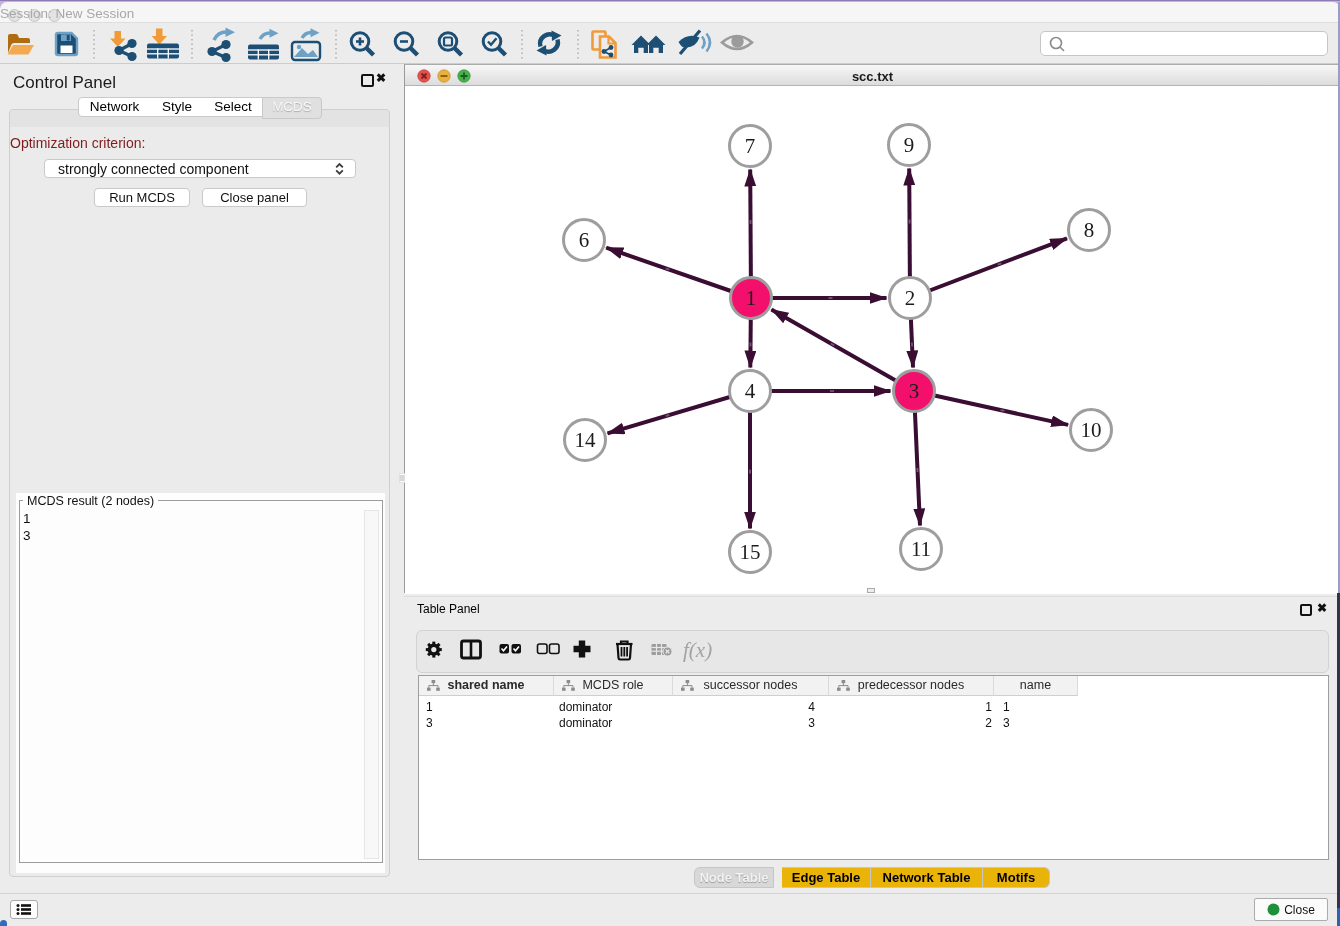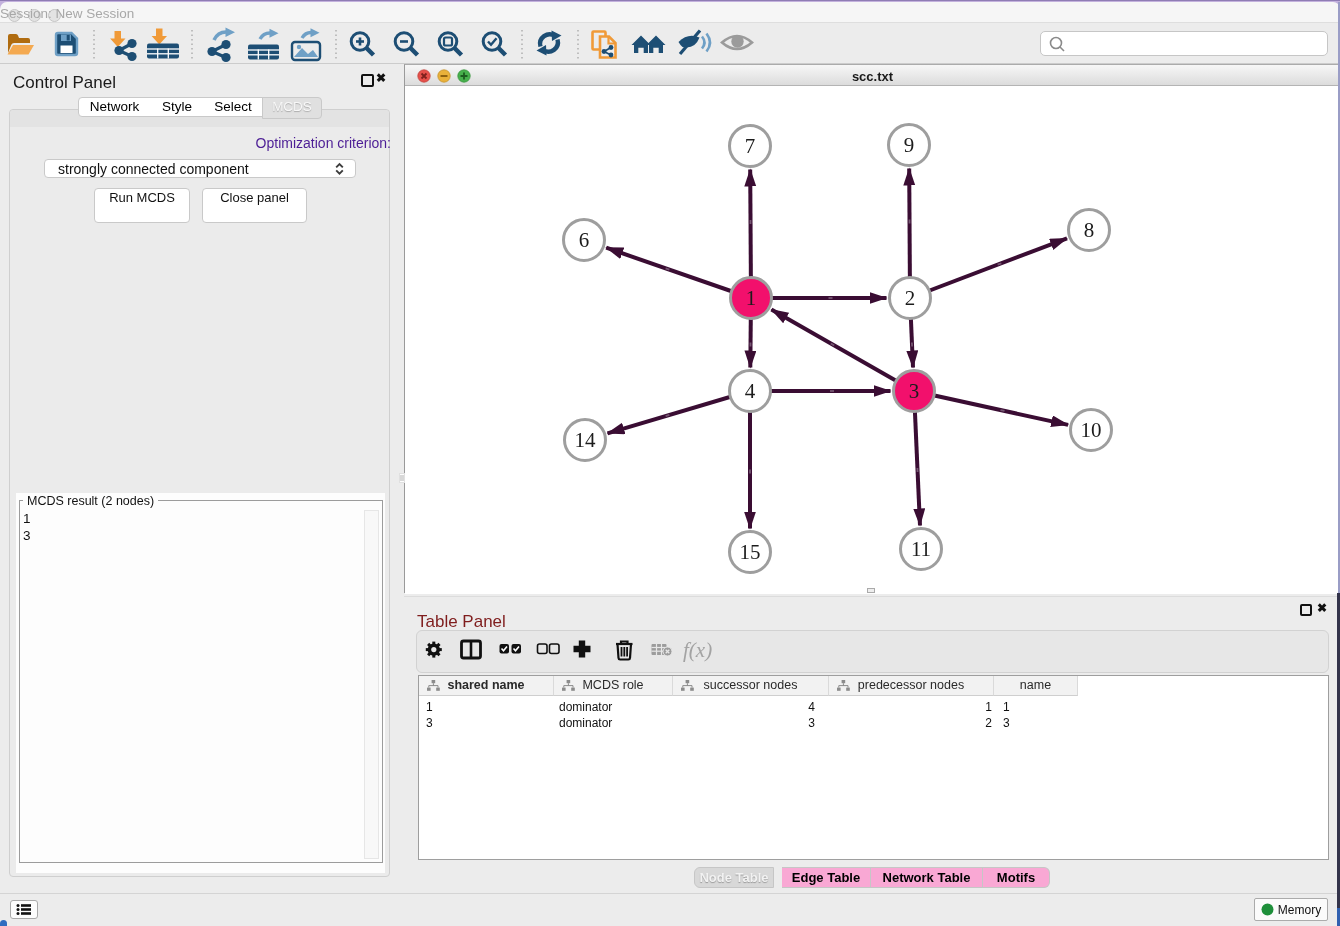--- a/index.html
+++ b/index.html
@@ -24,53 +24,53 @@
   #tabpane{position:absolute;left:9px;top:45px;width:381px;height:768px;background:#ebebeb;
      border:1px solid #cfcfcf;border-radius:4px;box-sizing:border-box;}
   #tabstrip{position:absolute;left:0px;top:0px;width:379px;height:17px;background:#e3e3e3;border-radius:4px 4px 0 0;}
   .tab{position:absolute;top:33px;height:20px;background:#fff;border:1px solid #c9c9c9;box-sizing:border-box;
       font-size:13.5px;text-align:center;line-height:18.5px;color:#000;}
   #tabN{left:78px;width:73px;border-radius:4px 0 0 4px;}
   #tabS{left:150px;width:55px;border-left:none;}
   #tabL{left:204px;width:59px;border-left:none;}
   #tabM{left:262px;width:60px;height:22px;border-radius:0 4px 4px 0;background:#e0e0e0;
       color:#f8f8f8;text-shadow:0 1px 1px #aaa;}
-  #optlabel{position:absolute;left:10px;top:71px;width:381px;text-align:right;font-size:14px;color:#4c1d95;}
+  #optlabel{position:absolute;left:10px;top:71px;width:381px;text-align:left;font-size:14px;color:#7f1d1d;}
   #optsel{position:absolute;left:44px;top:95px;width:312px;height:19px;background:#fff;border:1px solid #c9c9c9;
       border-radius:4px;font-size:14px;color:#111;line-height:18px;padding-left:13px;box-sizing:border-box;}
-  .btn{position:absolute;top:124px;height:35px;background:#fff;border:1px solid #c9c9c9;border-radius:4px;
+  .btn{position:absolute;top:124px;height:19px;background:#fff;border:1px solid #c9c9c9;border-radius:4px;
       font-size:13px;text-align:center;line-height:18px;color:#111;box-sizing:border-box;}
   #btnrun{left:94px;width:96px;}
   #btnclose{left:202px;width:105px;}
   #fres{position:absolute;left:16px;top:429px;width:369px;height:380px;background:#fdfdfd;}
   #fbord{position:absolute;left:3px;top:7px;width:362px;height:361px;border:1px solid #9c9c9c;}
   #fleg{position:absolute;left:7px;top:1px;background:#fdfdfd;font-size:12.5px;color:#111;padding:0 4px;}
   #ftext{position:absolute;left:7px;top:18px;font-size:13.5px;color:#111;line-height:16.5px;}
   #fscroll{position:absolute;left:348px;top:17px;width:15px;height:349px;background:#f8f8f8;border:1px solid #e6e6e6;box-sizing:border-box;}
   
   #netwin{left:404px;top:64px;width:936px;height:529px;border-left:1px solid #9a9a9a;border-top:1px solid #ababab;box-sizing:border-box;}
   #nettitle{position:absolute;left:0;top:0;width:935px;height:21px;
      background:linear-gradient(#f7f7f7,#dcdcdc);border-bottom:1px solid #b4b4b4;box-sizing:border-box;}
   #netname{position:absolute;width:100%;text-align:center;top:4px;font-size:13px;font-weight:600;color:#1a1a1a;}
   #netcanvas{position:absolute;left:0;top:21px;width:935px;height:508px;background:#ffffff;}
   #lhandle{left:399px;top:473px;width:6px;height:10px;background:#fdfdfd;border:1px solid #e0e0e0;box-sizing:border-box;}
   #lhandle2{left:400px;top:475px;width:4px;height:6px;background:#d8d8d8;}
   #bhandle{left:867px;top:588px;width:8px;height:5px;background:#eee;border:1px solid #aaa;box-sizing:border-box;}
   
   #tpanel{left:404px;top:596px;width:936px;height:296px;border-top:1px solid #dcdcdc;box-sizing:border-box;}
-  #tptitle{position:absolute;left:13px;top:15px;font-size:17px;color:#7f1d1d;}
+  #tptitle{position:absolute;left:13px;top:5px;font-size:12px;color:#000000;}
   #tpfloat{position:absolute;left:896px;top:7px;width:8px;height:8px;border:2px solid #111;border-radius:2px;}
   #tpclose{position:absolute;left:913px;top:4px;font-size:12px;font-weight:bold;color:#111;}
   #tptools{position:absolute;left:12px;top:33px;width:913px;height:43px;background:#e7e7e7;
       border:1px solid #d2d2d2;border-radius:6px;box-sizing:border-box;}
   #ttable{position:absolute;left:14px;top:78px;width:911px;height:185px;background:#fff;border:1px solid #9e9e9e;box-sizing:border-box;}
   .th{position:absolute;top:0;height:20px;background:#f2f2f2;border-right:1px solid #dadada;border-bottom:1px solid #cfcfcf;
      box-sizing:border-box;font-size:12.5px;color:#2a2a2a;text-align:center;line-height:19px;}
   .trow{position:absolute;font-size:12px;color:#111;height:16px;line-height:16px;}
-  .tabb{position:absolute;top:270px;height:21px;background:#f9a8d4;border:1px solid #c6c6c6;box-sizing:border-box;
+  .tabb{position:absolute;top:270px;height:21px;background:#eab308;border:1px solid #c6c6c6;box-sizing:border-box;
       font-size:13px;font-weight:600;text-align:center;line-height:20px;color:#000;}
   
   #statusbar{left:0;top:893px;width:1340px;height:33px;border-top:1px solid #d4d4d4;box-sizing:border-box;}
   #listbtn{position:absolute;left:10px;top:6px;width:28px;height:19px;background:#fcfcfc;border:1px solid #a9a9a9;
      border-radius:3px;box-sizing:border-box;}
   #membtn{position:absolute;left:1254px;top:4px;width:74px;height:23px;background:#fbfbfb;border:1px solid #ababab;
      border-radius:2px;box-sizing:border-box;font-size:12px;color:#111;display:flex;align-items:center;justify-content:center;gap:4px;}
   
   #sliver{left:1337px;top:593px;width:3px;height:333px;background:#33334a;}
   #sliver0{left:1338px;top:2px;width:2px;height:591px;background:#9a9dc6;}
@@ -458,19 +458,19 @@
         <rect x="10" y="3.2" width="10" height="2.6" fill="#111"></rect>
     <circle cx="7" cy="8.5" r="1.5" fill="#111"></circle>
         <rect x="10" y="7.2" width="10" height="2.6" fill="#111"></rect>
     <circle cx="7" cy="12.5" r="1.5" fill="#111"></circle>
         <rect x="10" y="11.2" width="10" height="2.6" fill="#111"></rect>
   </svg></div>
   <div id="membtn">
       <svg width="13" height="13">
         <circle cx="6.5" cy="6.5" r="6" fill="#1e8f3a"></circle>
       </svg>
-      <span>Memory</span>
+      <span>Close</span>
     </div>
 </div>
 <div id="sliver0" class="abs"></div>
 <div id="sliver" class="abs"></div>
 <div id="sliver2" class="abs"></div>
 <div id="bluecorner" class="abs"></div>
 
 </body></html>

